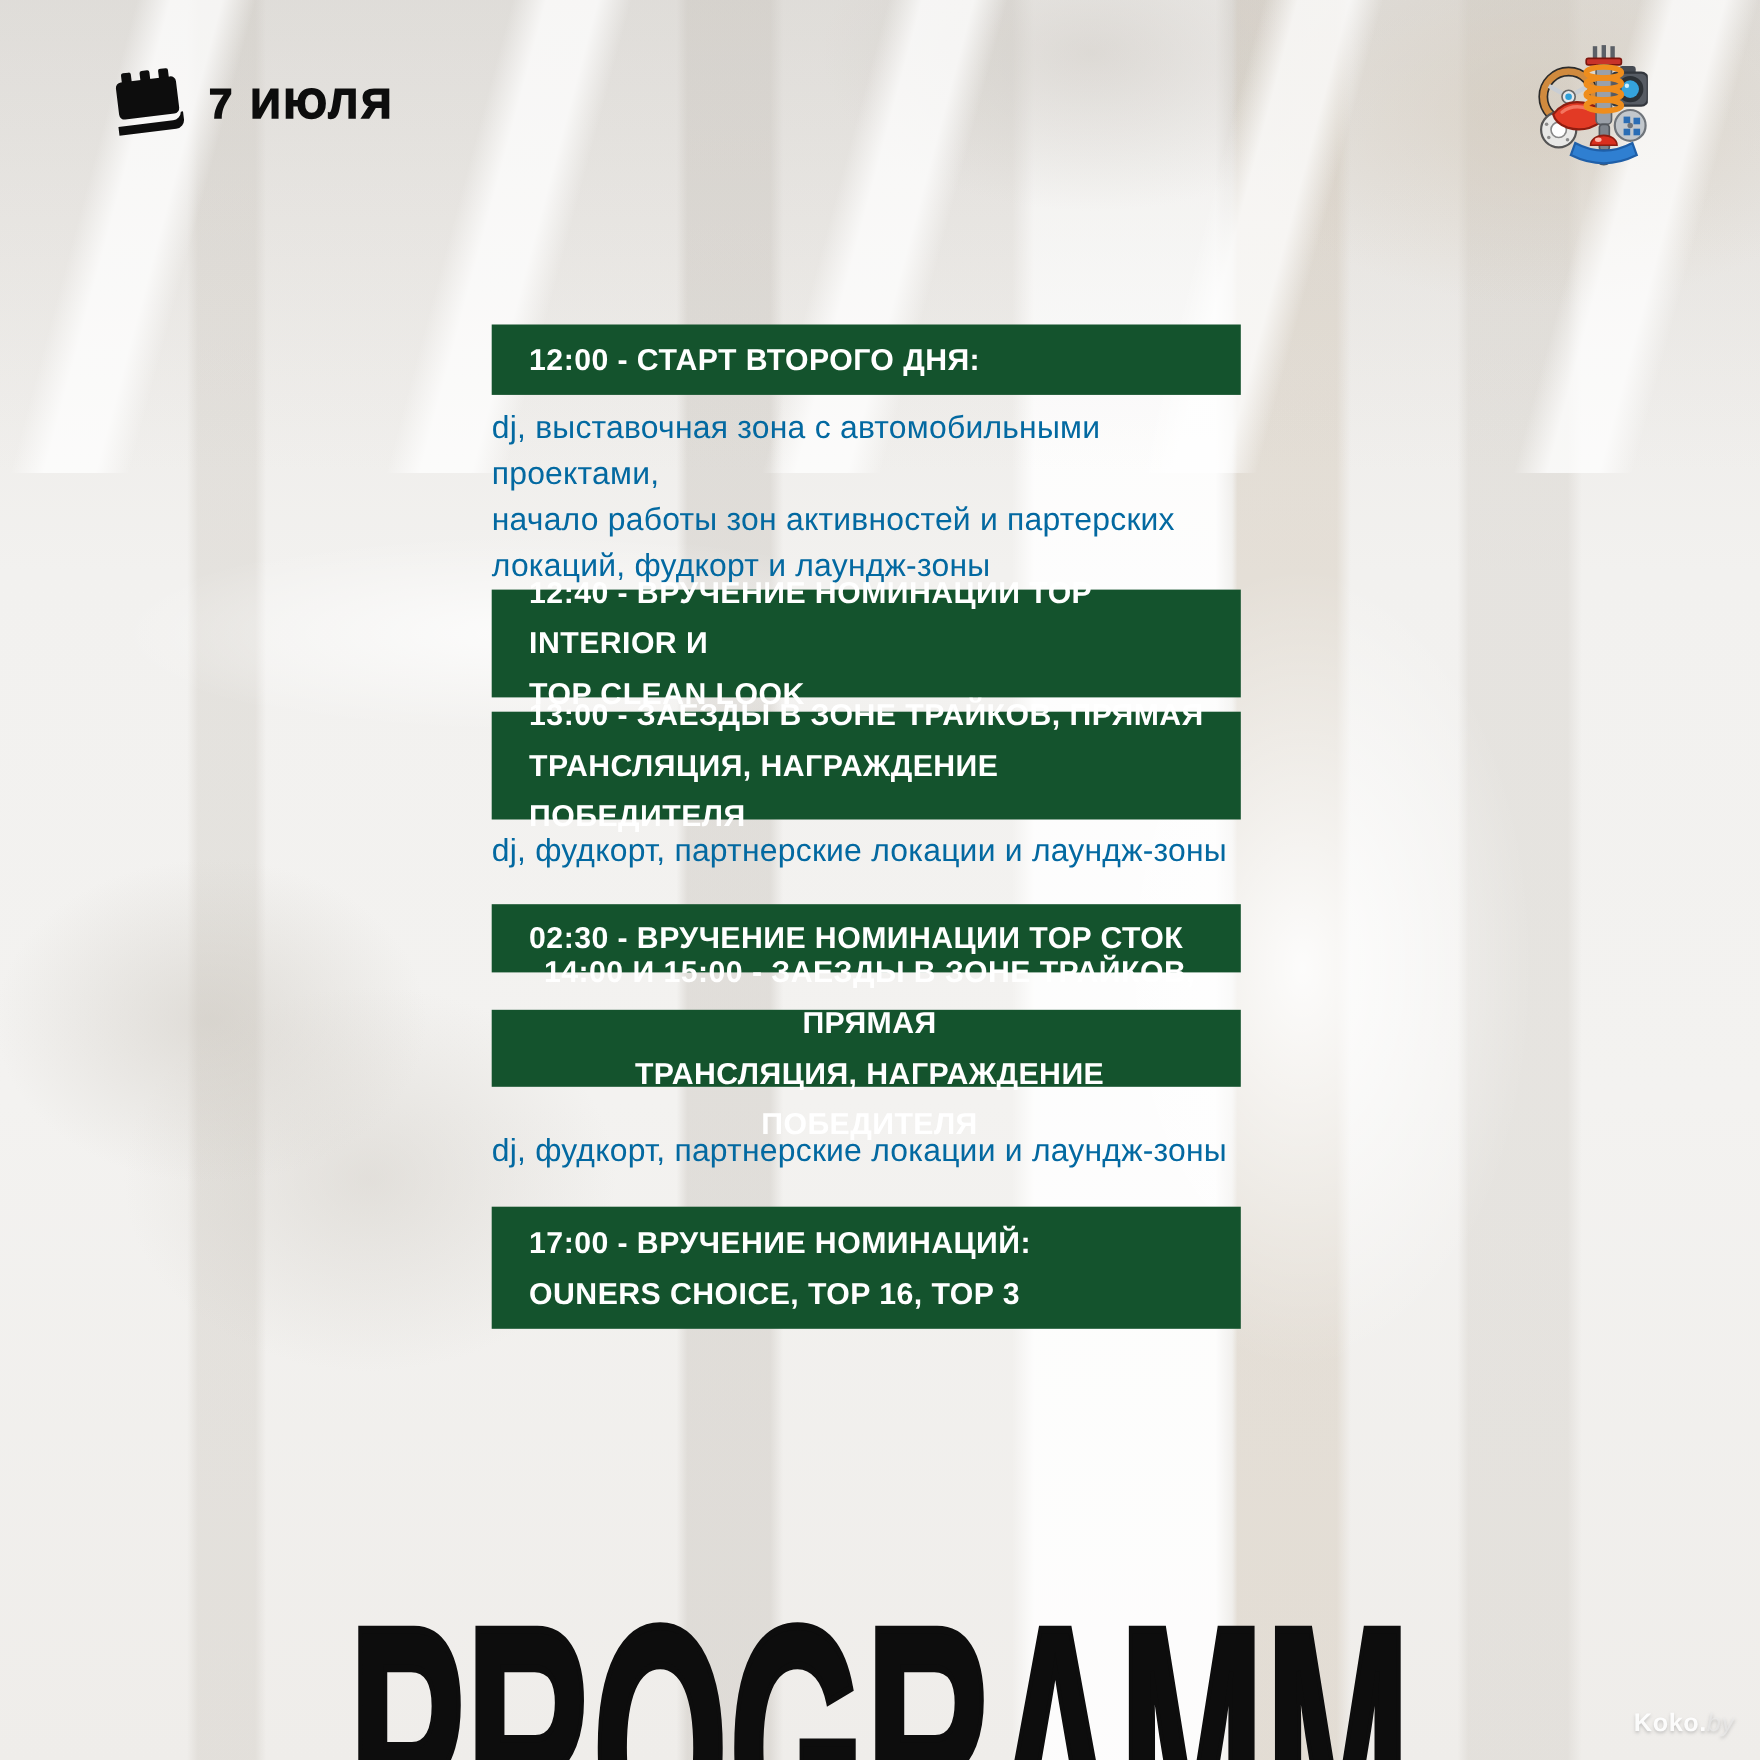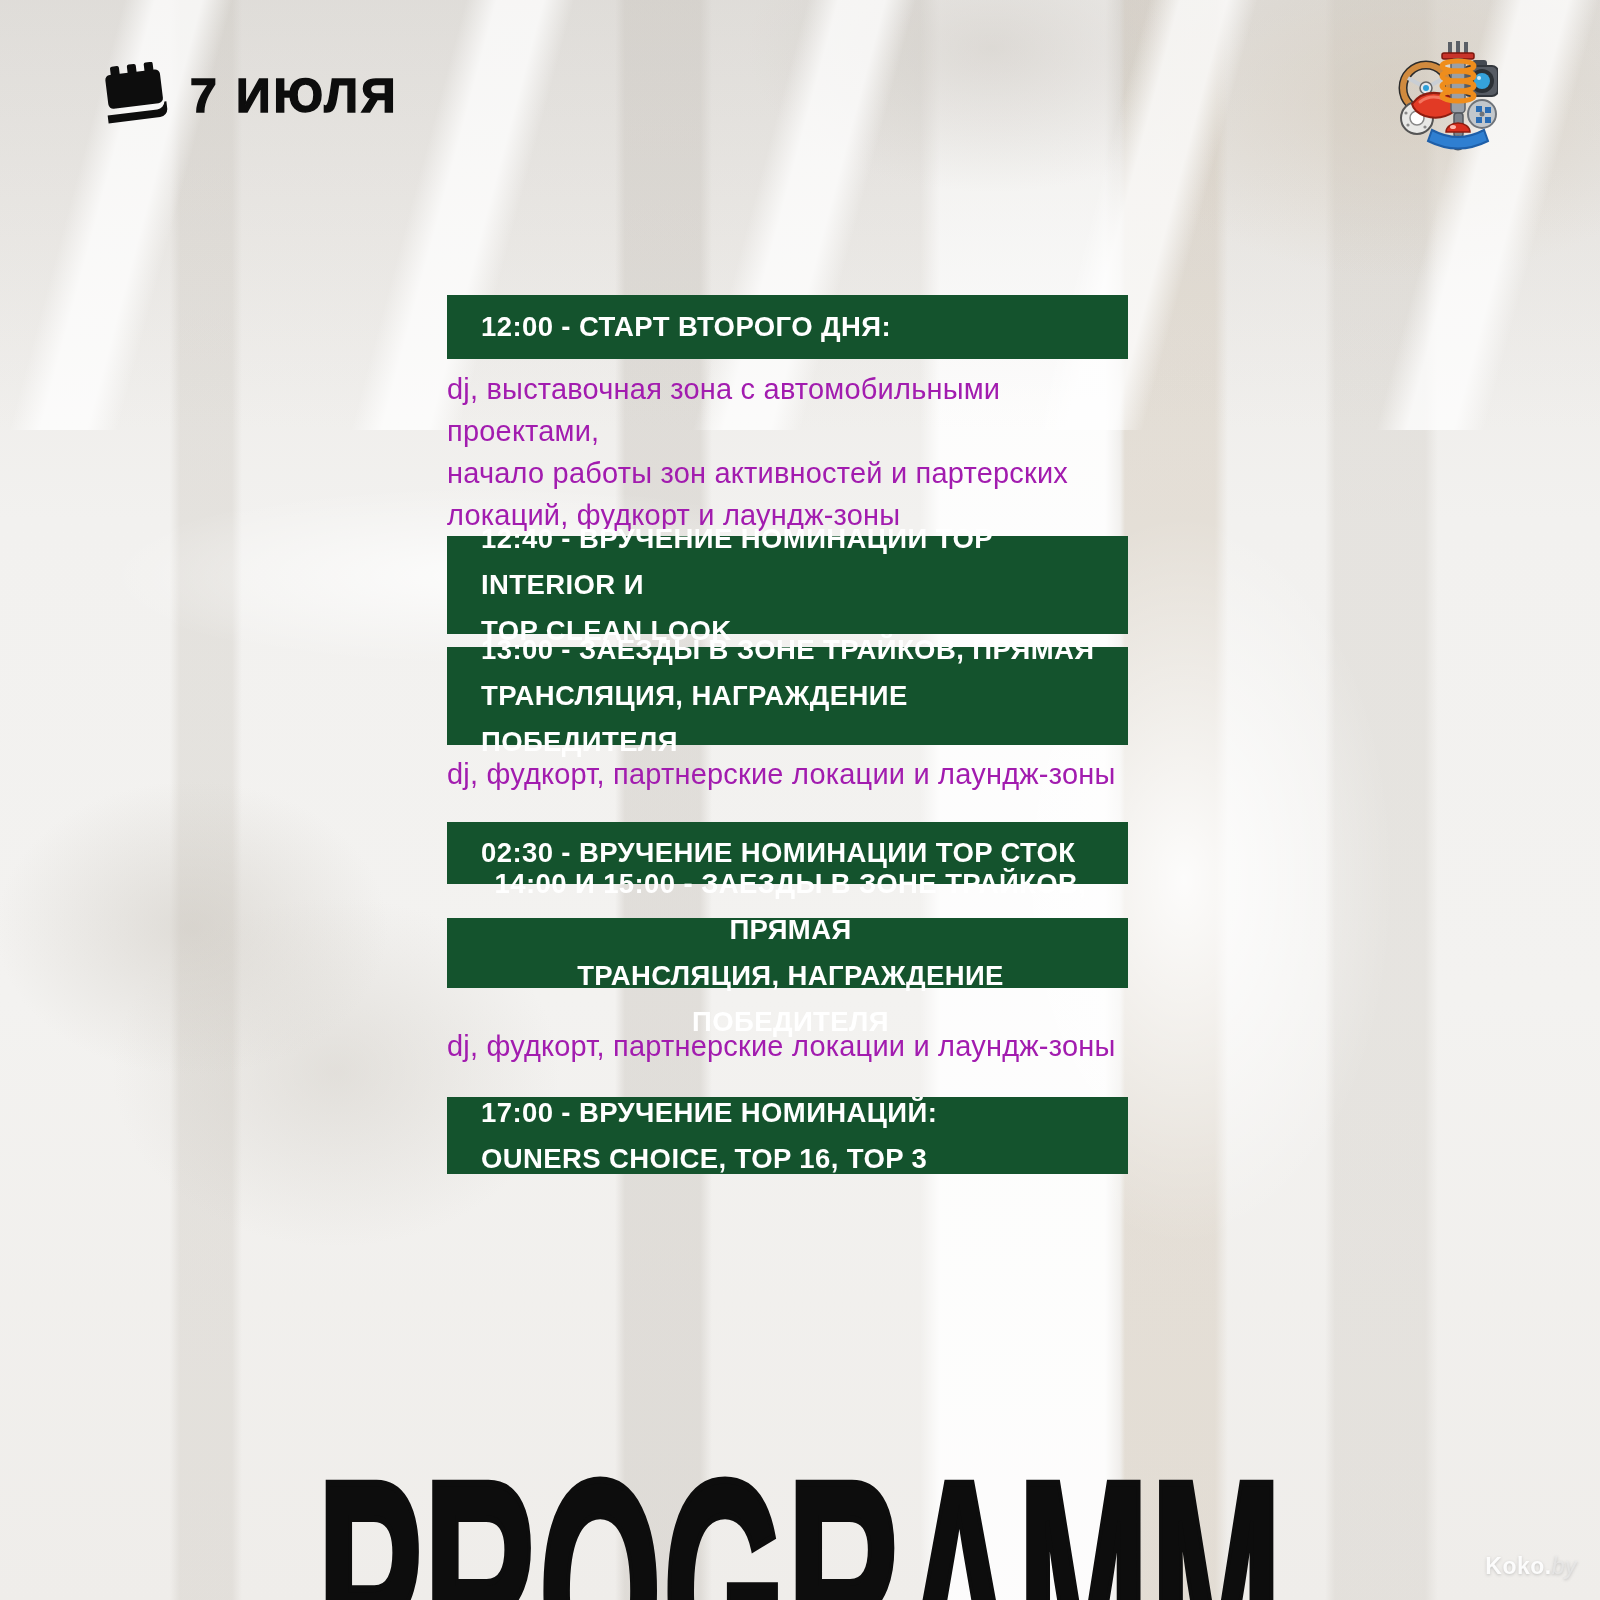--- a/index.html
+++ b/index.html
@@ -31,48 +31,48 @@
     background:
       repeating-linear-gradient(105deg,
         rgba(255,255,255,0) 0px, rgba(255,255,255,0) 120px,
         rgba(255,255,255,.75) 150px, rgba(255,255,255,.75) 195px,
         rgba(255,255,255,0) 225px, rgba(255,255,255,0) 330px),
       linear-gradient(180deg, rgba(203,199,193,.28), rgba(203,199,193,0));
   }
   
   .date-wrap{position:absolute;left:102px;top:62px;display:flex;align-items:center;gap:22px;}
   .date-text{
-    font-size:48px;font-weight:bold;color:#0d0d0d;letter-spacing:3px;
+    font-size:38px;font-weight:bold;color:#0d0d0d;letter-spacing:3px;
     -webkit-text-stroke:1.5px #0d0d0d;white-space:nowrap;
   }
   .logo{position:absolute;left:1396px;top:38px;width:102px;height:120px;}
   
   .schedule{position:absolute;left:447px;top:0;width:681px;height:1600px;}
   .bar{
     position:absolute;left:0;width:681px;box-sizing:border-box;
     background:#14532d;color:#fff;
     display:flex;align-items:center;
     padding:0 28px 0 34px;
     font-size:27.5px;font-weight:bold;line-height:46px;
     letter-spacing:.4px;white-space:pre-line;
   }
   .plain{
     position:absolute;left:0;width:681px;
-    color:#a21caf;font-size:29px;line-height:42px;
+    color:#0369a1;font-size:29px;line-height:42px;
     letter-spacing:.2px;white-space:pre-line;
   }
   .b1{top:295px;height:64px;}
   .t1{top:368px;}
   .b2{top:536px;height:98px;}
   .b3{top:647px;height:98px;}
   .t2{top:753px;}
   .b4{top:822px;height:62px;}
   .b5{top:918px;height:70px;text-align:center;}
   .t3{top:1025px;}
-  .b6{top:1097px;height:77px;}
+  .b6{top:1097px;height:111px;}
   .b7{top:1239px;height:65px;}
   
   .title-wrap{position:absolute;left:0;top:1434px;width:1600px;text-align:center;}
   .title{
     display:inline-block;
     font-size:180px;font-weight:bold;color:#0d0d0d;line-height:1;
     letter-spacing:1px;-webkit-text-stroke:4px #0d0d0d;
     transform:scale(.88,1.75);transform-origin:top center;white-space:nowrap;
   }
   

